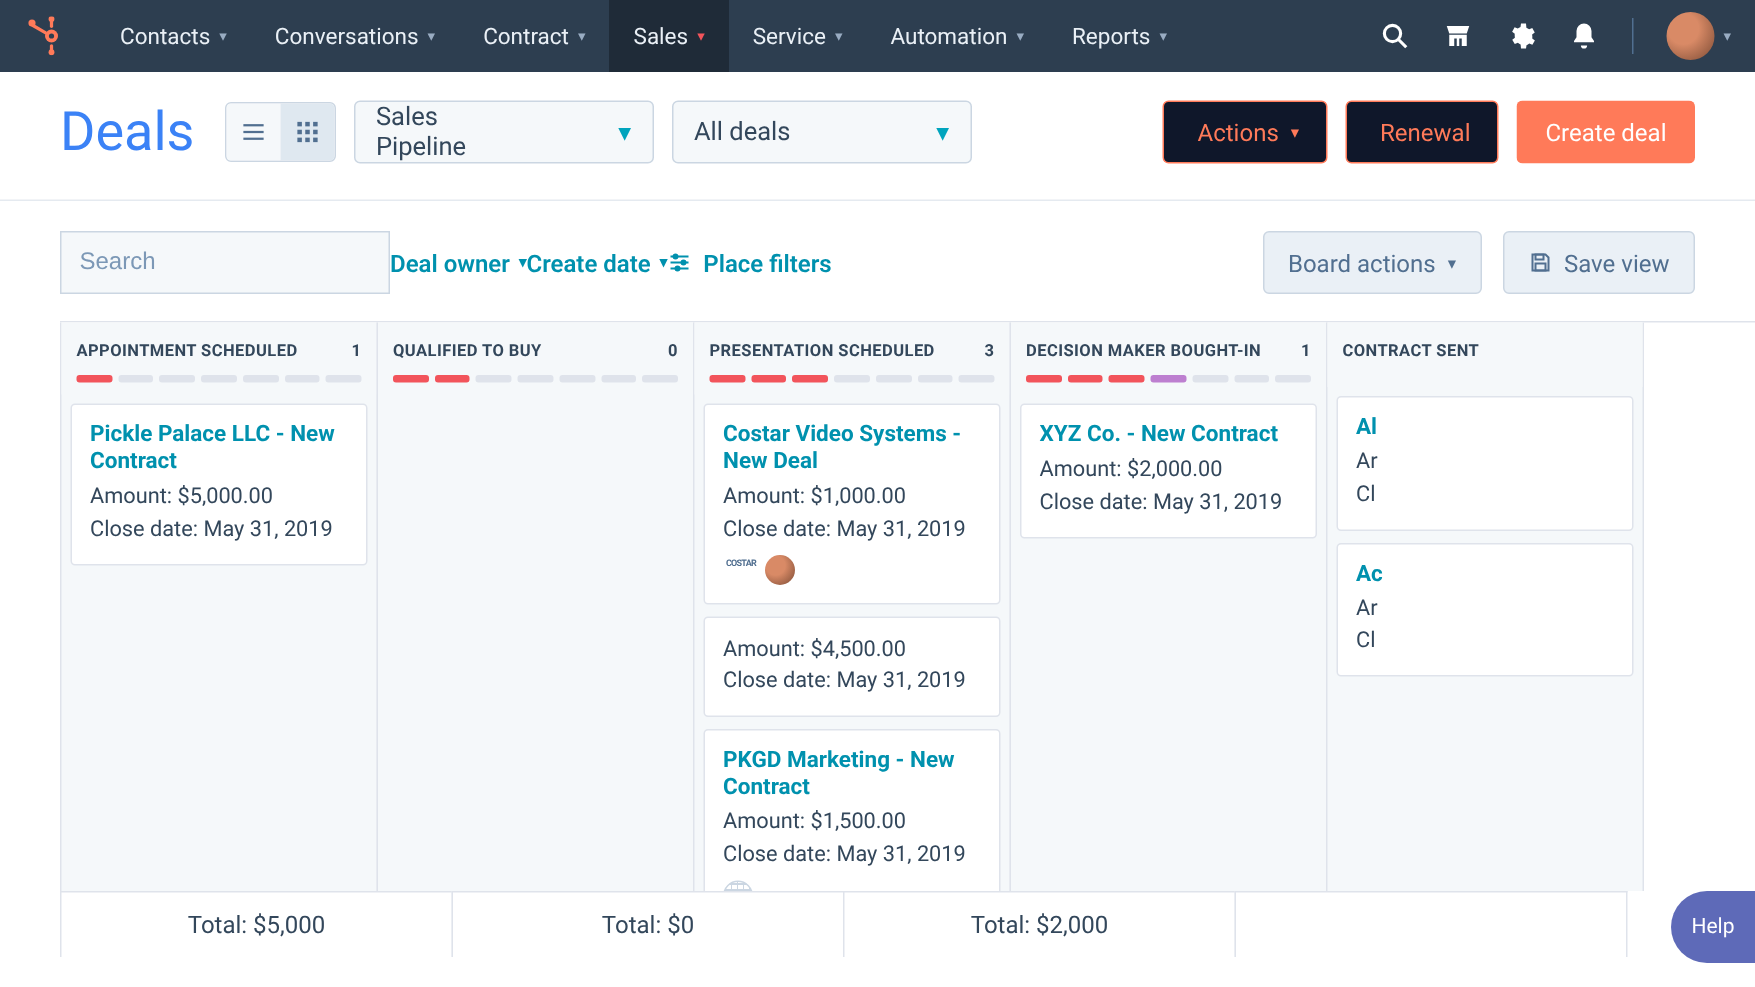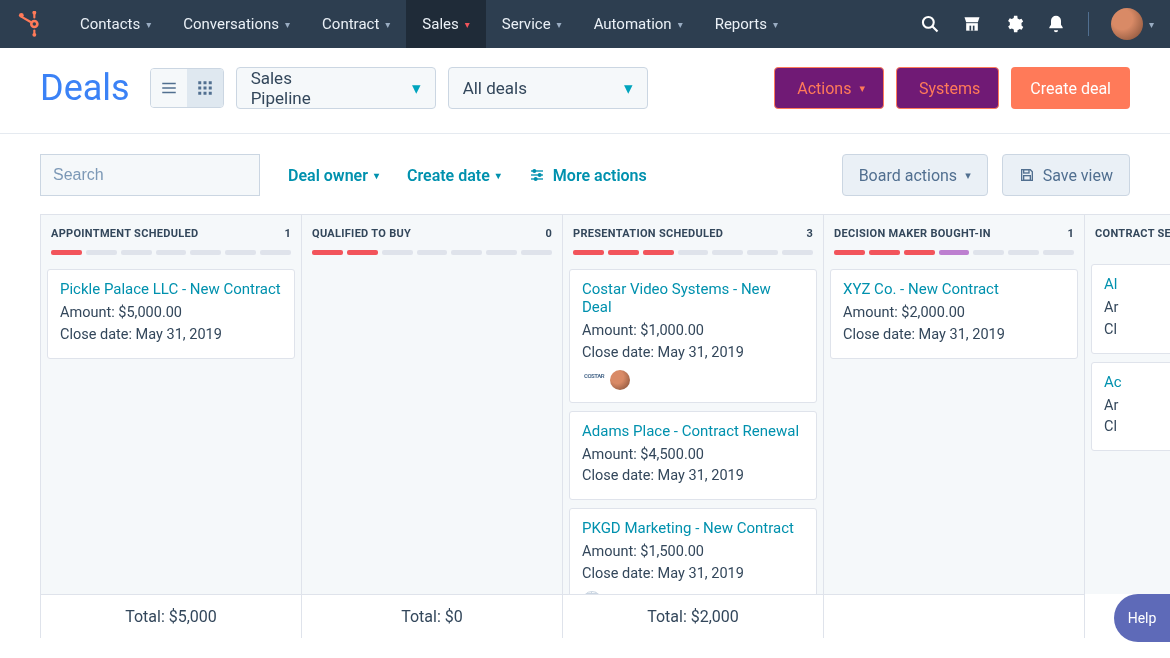--- a/index.html
+++ b/index.html
@@ -87,21 +87,21 @@
     height: 42px;
     border-radius: 4px;
     display: inline-flex;
     align-items: center;
     padding: 0 18px;
     font-size: 16px;
     cursor: pointer;
     margin-left: 12px;
     border: 1px solid transparent;
   }
-  .btn-outline { border: 1px solid #ff7a59; color: #ff7a59; background: #701a75; padding-left: 22px; }
+  .btn-outline { border: 1px solid #ff7a59; color: #ff7a59; background: #0f172a; padding-left: 22px; }
   .btn-primary { background: #ff7a59; color: #fff; }
   .btn .chev { margin-left: 8px; font-size: 11px; }
 
   
   .filter-row {
     display: flex;
     align-items: center;
     padding: 20px 40px 18px 40px;
   }
   .search-box {
@@ -111,21 +111,20 @@
     background: #f5f8fa;
     display: flex; align-items: center;
     padding: 0 12px;
   }
   .search-box input {
     border: 0; background: transparent; flex: 1;
     font-size: 16px; color: #33475b; outline: none;
   }
   .search-box input::placeholder { color: #7c98b6; }
   .link-filter {
-    margin-left: 28px;
     color: #0091ae;
     font-size: 16px;
     font-weight: 600;
     display: inline-flex; align-items: center;
     cursor: pointer;
   }
   .link-filter .chev { margin-left: 6px; font-size: 10px; }
   .link-filter .icon { margin-right: 8px; }
   .filter-spacer { flex: 1; }
   .btn-light {
@@ -138,21 +137,21 @@
   .btn-light .icon { margin-right: 8px; }
 
   
   .board {
     display: flex;
     margin: 0 0 0 40px;
     border-top: 1px solid #dfe3eb;
     height: 380px;
   }
   .col {
-    width: 262px;
+    width: 212px;
     flex-shrink: 0;
     border-right: 1px solid #dfe3eb;
     border-left: 1px solid #dfe3eb;
     margin-left: -1px;
     background: #f5f8fa;
     display: flex;
     flex-direction: column;
   }
   .col:first-child { margin-left: 0; }
   .col-head {
@@ -170,21 +169,21 @@
   .seg.p { background: #bd7fd0; }
 
   .col-body { flex: 1; overflow: hidden; padding: 6px; }
   .card {
     background: #fff;
     border: 1px solid #dfe3eb;
     border-radius: 3px;
     padding: 10px 12px 12px 12px;
     margin-bottom: 8px;
   }
-  .card-title { color: #0091ae; font-size: 15px; font-weight: 400; margin-bottom: 4px; }
+  .card-title { color: #0091ae; font-size: 15px; font-weight: 700; margin-bottom: 4px; }
   .card-line { font-size: 14.5px; color: #33475b; line-height: 1.5; }
   .card-avatars { display: flex; gap: 4px; margin-top: 6px; }
   .mini-avatar {
     width: 20px; height: 20px; border-radius: 50%;
     background: radial-gradient(circle at 35% 35%, #d98a66 35%, #7a4a34 100%);
     display:inline-block;
   }
   .mini-logo {
     width: 24px; height: 12px; font-size: 6px; font-weight:700; color:#516f90;
     display:inline-flex; align-items:center; justify-content:center;
@@ -344,21 +343,21 @@
   <div class="dropdown dd-wide">
     <span>All deals</span>
     <span class="chev">▾</span>
   </div>
   <div class="header-spacer"></div>
   <div class="btn btn-outline">
     <span>Actions</span>
     <span class="chev">▾</span>
   </div>
   <div class="btn btn-outline">
-    <span>Systems</span>
+    <span>Renewal</span>
   </div>
   <div class="btn btn-primary">
     <span>Create deal</span>
   </div>
 </div>
 
 <div class="filter-row">
   <div class="search-box">
     <input type="text" placeholder="Search" style="">
     <svg width="20" height="20" viewBox="0 0 24 24" fill="none" stroke="#0091ae" stroke-width="3">
@@ -378,21 +377,21 @@
     <span class="icon">
       <svg width="16" height="16" viewBox="0 0 24 24" fill="none" stroke="#0091ae" stroke-width="2">
           <line x1="3" y1="6" x2="21" y2="6"></line>
           <line x1="3" y1="12" x2="21" y2="12"></line>
           <line x1="3" y1="18" x2="21" y2="18"></line>
           <circle cx="8" cy="6" r="2" fill="#0091ae"></circle>
           <circle cx="16" cy="12" r="2" fill="#0091ae"></circle>
           <circle cx="10" cy="18" r="2" fill="#0091ae"></circle>
         </svg>
     </span>
-    <span>More actions</span>
+    <span>Place filters</span>
   </div>
   <div class="filter-spacer"></div>
   <div class="btn-light">
     <span>Board actions</span>
     <span class="chev">▾</span>
   </div>
   <div class="btn-light">
     <span class="icon">
       <svg width="16" height="16" viewBox="0 0 24 24" fill="none" stroke="#516f90" stroke-width="2">
           <path d="M4 4h13l3 3v13H4z"></path>
@@ -467,21 +466,20 @@
         <div class="card">
           <div class="card-title">Costar Video Systems - New Deal</div>
           <div class="card-line">Amount: $1,000.00</div>
           <div class="card-line">Close date: May 31, 2019</div>
           <div class="card-avatars">
             <span class="mini-logo">COSTAR</span>
             <span class="mini-avatar"></span>
           </div>
         </div>
         <div class="card">
-          <div class="card-title">Adams Place - Contract Renewal</div>
           <div class="card-line">Amount: $4,500.00</div>
           <div class="card-line">Close date: May 31, 2019</div>
         </div>
         <div class="card">
           <div class="card-title">PKGD Marketing - New Contract</div>
           <div class="card-line">Amount: $1,500.00</div>
           <div class="card-line">Close date: May 31, 2019</div>
           <div class="card-avatars">
             <span class="mini-globe"></span>
           </div>

